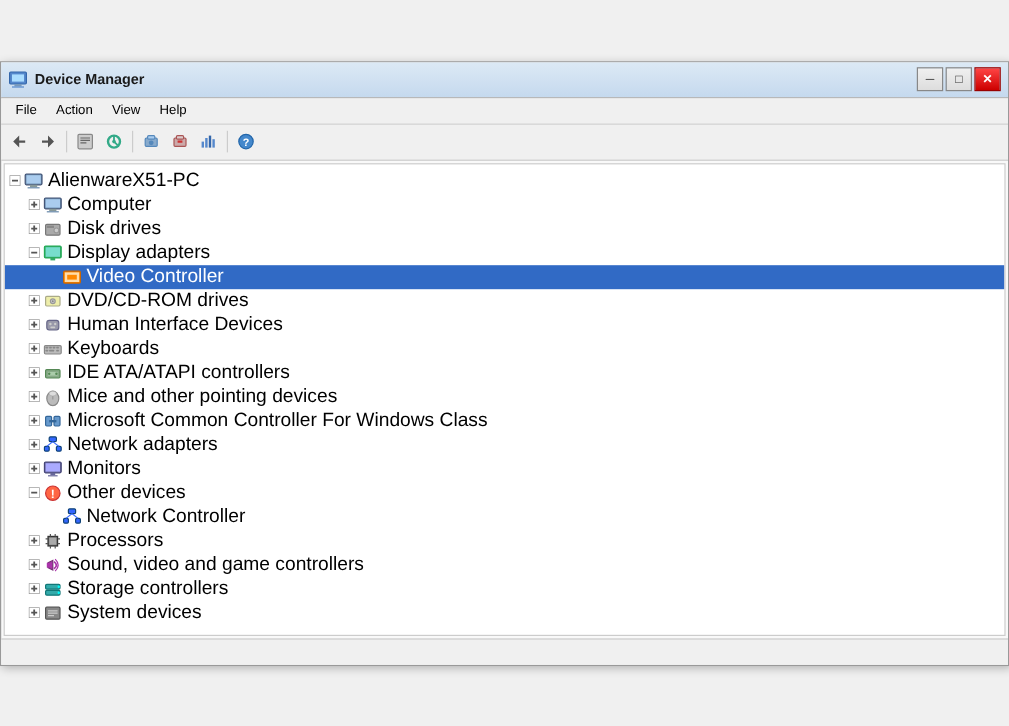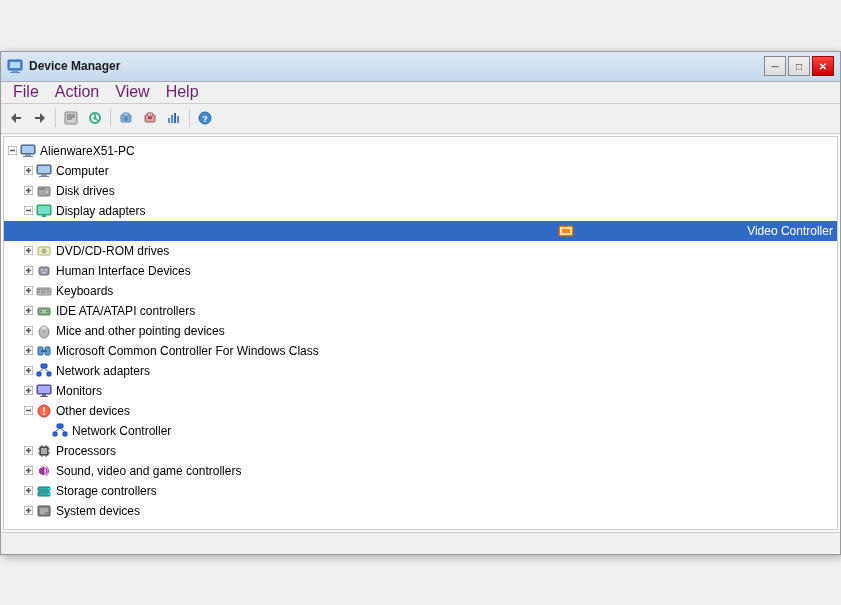--- a/index.html
+++ b/index.html
@@ -69,23 +69,23 @@
     .menu-bar {
       height: 22px;
       background: #f0f0f0;
       display: flex;
       align-items: center;
       padding: 0 4px;
       border-bottom: 1px solid #ccc;
     }
     .menu-item {
       padding: 2px 8px;
-      font-size: 16px;
+      font-size: 11px;
       cursor: pointer;
-      color: #701a75;
+      color: #000000;
     }
     .toolbar {
       height: 30px;
       background: #f0f0f0;
       display: flex;
       align-items: center;
       padding: 2px 4px;
       border-bottom: 1px solid #ccc;
       gap: 2px;
     }
@@ -172,21 +172,21 @@
       width: 16px;
       height: 16px;
       flex-shrink: 0;
       margin-right: 4px;
       display: inline-flex;
       align-items: center;
       justify-content: center;
       font-size: 11px;
     }
     .item-text {
-      font-size: 12px;
+      font-size: 16px;
       color: #000;
     }
   </style>
 </head>
 <body>
 
 <div class="window">
 
   <div class="title-bar">
     <span class="title-bar-icon">
@@ -338,21 +338,21 @@
             </span>
             <span class="item-icon">
               <svg width="16" height="16" viewBox="0 0 16 16">
                 <rect x="1" y="2" width="14" height="10" rx="1" fill="#3a6" stroke="#2a5" stroke-width="1"></rect>
                 <rect x="2" y="3" width="12" height="8" fill="#7dc"></rect>
                 <rect x="6" y="12" width="4" height="2" fill="#3a6"></rect>
               </svg>
             </span>
             <span class="item-text">Display adapters</span>
           </div>
-          <div class="tree-item selected" style="background: rgb(49, 106, 197); justify-content: space-between;">
+          <div class="tree-item selected" style="background: rgb(49, 106, 197);">
             <span class="indent"></span>
             <span class="indent"></span>
             <span class="expander empty">
               <svg width="9" height="9" viewBox="0 0 9 9"></svg>
             </span>
             <span class="item-icon">
               <svg width="16" height="16" viewBox="0 0 16 16">
                 <rect x="1" y="3" width="14" height="10" rx="1" fill="#f80" stroke="#c60" stroke-width="1"></rect>
                 <rect x="2" y="4" width="12" height="8" fill="#fda"></rect>
                 <rect x="4" y="6" width="8" height="4" fill="#f80"></rect>

